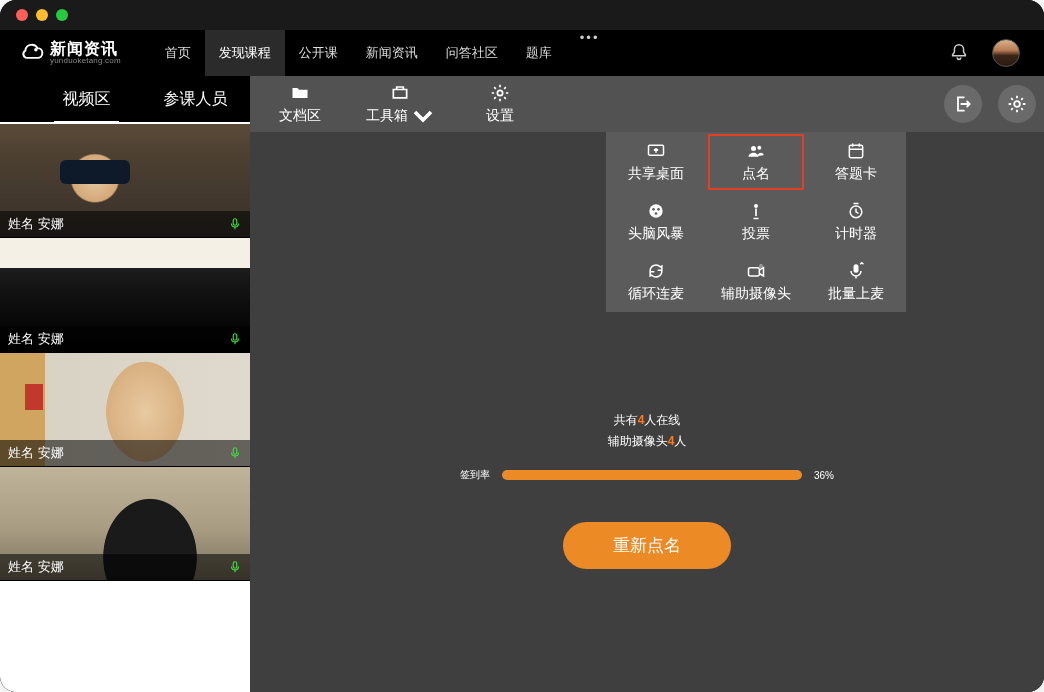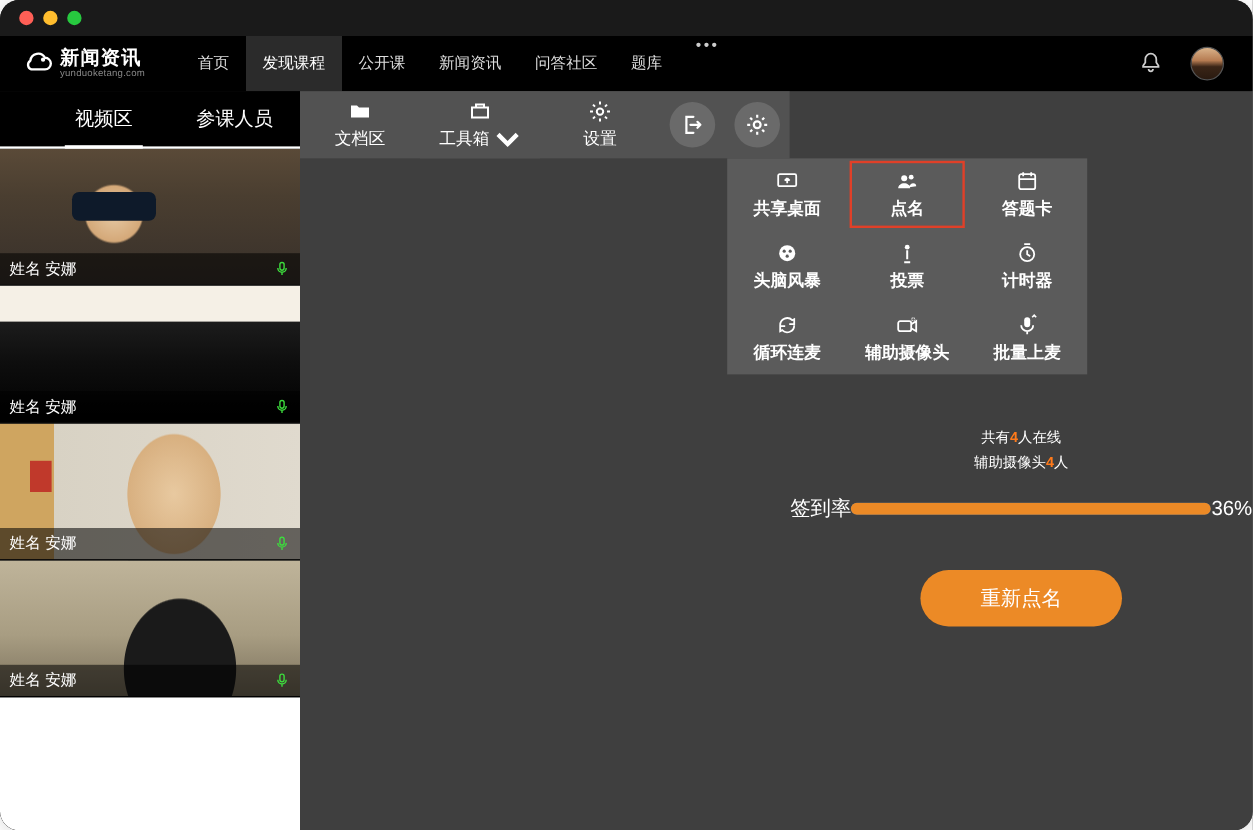--- a/index.html
+++ b/index.html
@@ -137,21 +137,21 @@
   }
   .bg4 {
     background:
       radial-gradient(ellipse 80px 100px at 60% 80%, #1a1a1a 0%, #1a1a1a 58%, transparent 59%),
       linear-gradient(180deg, #bfb49a 0%, #a89d82 55%, #7a705c 100%);
   }
 
   
   .main {
     flex: 1; background: #3f3f3f; position: relative;
-    display: flex; flex-direction: row; justify-content: space-between;
+    display: flex; flex-direction: column; justify-content: space-between;
   }
   .toolbar {
     height: 56px; background: #525252;
     display: flex; align-items: stretch; color: #fff; font-size: 14px;
   }
   .tool-tab {
     width: 100px; display: flex; flex-direction: column; align-items: center; justify-content: center;
     gap: 4px; cursor: pointer;
   }
   .tool-tab .row { display: flex; align-items: center; gap: 4px; }
@@ -166,33 +166,33 @@
   .circle-btn svg { width: 20px; height: 20px; }
 
   .dropdown {
     position: absolute; left: 356px; top: 56px;
     background: #5b5b5b; color: #fff; font-size: 14px;
     display: grid; grid-template-columns: repeat(3, 100px);
     z-index: 10;
   }
   .dd-item {
     height: 60px; display: flex; flex-direction: column; align-items: center; justify-content: center;
-    gap: 4px; cursor: pointer; font-weight: bold;
+    gap: 4px; cursor: pointer;
   }
   .dd-item svg { width: 22px; height: 20px; }
   .dd-item.highlight { outline: 2px solid #e04028; outline-offset: -4px; }
 
   .content {
     flex: 1; display: flex; flex-direction: column; align-items: center; justify-content: flex-start;
     color: #fff; padding-top: 280px;
   }
   .stat-line { font-size: 12px; margin-bottom: 4px; }
   .orange { color: #ff7a1a; font-weight: 600; }
   .progress-row {
-    display: flex; align-items: center; margin-top: 14px; font-size: 17px;
+    display: flex; align-items: center; gap: 12px; margin-top: 14px; font-size: 10px;
   }
   .bar-wrap {
     width: 300px; height: 10px; background: #777; border-radius: 6px; overflow: hidden;
     position: relative;
   }
   .bar-fill {
     position: absolute; left: 0; top: 0; bottom: 0; background: #ec8a26; border-radius: 6px;
   }
   .redo-btn {
     margin-top: 40px; background: #ec8a26; color: #fff; border: none;

